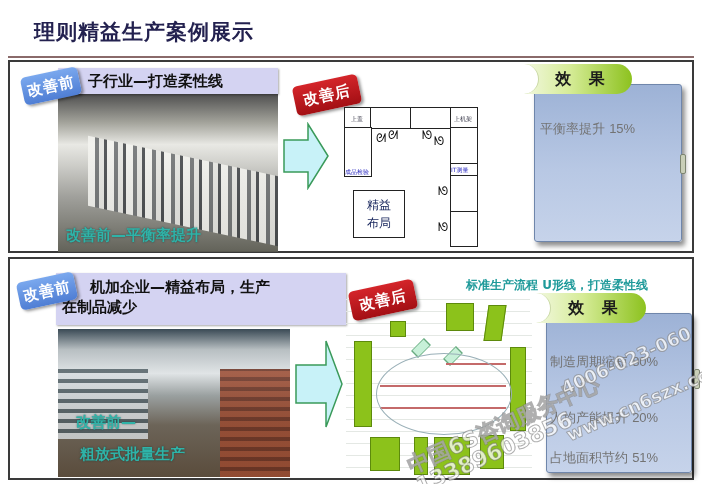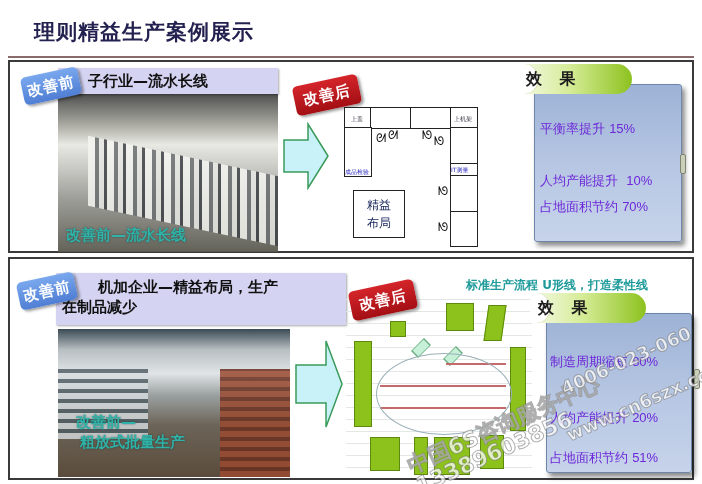--- a/index.html
+++ b/index.html
@@ -59,21 +59,21 @@
   }
 
   
   .case-bar {
     position: absolute; background: #d4d3f2; color: #111;
     font-weight: bold; font-size: 15px; line-height: 20px;
     box-shadow: 1px 1px 2px rgba(0,0,0,0.35);
   }
   .case-bar.b1 { left: 48px; top: 6px; width: 220px; height: 26px; padding: 3px 0 0 30px; }
   .case-bar.b2 { left: 46px; top: 14px; width: 290px; height: 52px; padding: 4px 0 0 6px; }
-  .case-bar.b2 .l1 { padding-left: 36px; display:block; }
+  .case-bar.b2 .l1 { padding-left: 28px; display:block; }
 
   
   .stamp {
     position: absolute; color: #fff; font-size: 15px; font-weight: bold;
     text-align: center; border-radius: 5px; transform: rotate(-12deg);
     box-shadow: 2px 2px 3px rgba(0,0,0,0.4);
     letter-spacing: 1px;
   }
   .stamp.before { background: linear-gradient(180deg,#7aa8ee,#4f7ed4); width: 58px; height: 28px; line-height: 28px; }
   .stamp.after { background: linear-gradient(180deg,#d4252a,#a30f14); width: 66px; height: 30px; line-height: 30px; }
@@ -105,29 +105,29 @@
   .result {
     position: absolute; background: linear-gradient(180deg,#9db2d6 0%,#b8c8e4 55%,#c6d3ea 100%);
     border: 1px solid #6f86ab;
     box-shadow: 3px 4px 5px rgba(0,0,0,0.45);
     border-radius: 3px;
   }
   .result-tab {
     position: absolute; height: 30px;
     background: linear-gradient(90deg,#f5f9e8 0%,#d6ec98 45%,#8dc21f 100%);
     border-radius: 0 18px 18px 0;
-    font-size: 16px; font-weight: bold; color: #1b1b1b; line-height: 30px;
+    font-size: 16px; font-weight: bold; color: #1b1b1b; text-align: center; line-height: 30px;
     letter-spacing: 6px;
   }
   .result-tab::before {
     content: ""; position: absolute; left: 0; top: 0; width: 20px; height: 30px;
     background: #fff; border-radius: 0 15px 15px 0; border-right: 1px solid #c9d8a4;
   }
   .result-row {
-    position: absolute; font-size: 13px; color: #6d28d9; white-space: nowrap;
+    position: absolute; font-size: 13px; color: #737373; white-space: nowrap;
   }
   .result-row .v { font-family: "Liberation Sans", sans-serif; font-size: 13px; }
   .knob { position: absolute; width: 6px; height: 20px; background: #c9cfb8; border: 1px solid #7d8570; border-radius: 2px; }
 
   .watermark {
     position: absolute; color: rgba(255,255,255,0.75);
     -webkit-text-stroke: 1px rgba(110,110,110,0.55);
     font-size: 22px; font-weight: bold; transform: rotate(-24deg); white-space: nowrap;
     pointer-events: none;
   }
@@ -135,24 +135,24 @@
 </head>
 <body>
 
 <div class="title">理则精益生产案例展示</div>
 <div class="title-rule"></div>
 
 <div class="panel top">
 
   <div class="photo p1">
     <div class="workers"></div>
-    <div class="photo-caption" style="left:8px; top:132px;">改善前—流水长线</div>
-  </div>
-
-  <div class="case-bar b1">子行业—流水长线</div>
+    <div class="photo-caption" style="left:8px; top:132px;">改善前—平衡率提升</div>
+  </div>
+
+  <div class="case-bar b1">子行业—打造柔性线</div>
   <div class="stamp before" style="left:12px; top:10px;">改善前</div>
 
   <svg class="arrow" style="left:272px; top:60px;" width="50" height="68" viewBox="0 0 50 68">
     <polygon points="2,18 26,18 26,2 46,34 26,66 26,50 2,50" fill="#c8f2f8" stroke="#3a9a5a" stroke-width="1.5"></polygon>
   </svg>
 
   <div class="stamp after" style="left:284px; top:18px;">改善后</div>
 
   <div>
     <div class="ucell" style="left:334px; top:45px; width:28px; height:22px;"></div>
@@ -176,32 +176,30 @@
     <div class="operator" style="left:424px; top:72px;">ᘚ</div>
     <div class="operator" style="left:428px; top:122px;">ᘚ</div>
     <div class="operator" style="left:428px; top:158px;">ᘚ</div>
   </div>
 
   <div class="result" style="left:524px; top:22px; width:148px; height:158px;"></div>
   <div class="result-tab" style="left:508px; top:2px; width:114px;">
     <span style="position:relative; left:8px;">效 果</span>
   </div>
   <div class="result-row" style="left:530px; top:58px;"><span>平衡率提升</span>&nbsp;<span class="v">15%</span></div>
-  <div class="result-row" style="left:530px; top:110px;"><span>人均产能提升</span>&nbsp;&nbsp;<span class="v">10%</span></div>
-  <div class="result-row" style="left:530px; top:136px;"><span>占地面积节约</span>&nbsp;<span class="v">70%</span></div>
   <div class="knob" style="left:670px; top:92px;"></div>
 </div>
 
 <div class="panel bot">
 
   <div class="photo p2">
     <div class="left-machines"></div>
     <div class="right-stack"></div>
     <div class="photo-caption" style="left:18px; top:84px;">改善前—</div>
-    <div class="photo-caption" style="left:22px; top:104px;">粗放式批量生产</div>
+    <div class="photo-caption" style="left:22px; top:116px;">粗放式批量生产</div>
   </div>
 
   <div class="case-bar b2">
     <span class="l1">机加企业—精益布局，生产</span>
     <span>在制品减少</span>
   </div>
   <div class="stamp before" style="left:8px; top:18px;">改善前</div>
 
   <svg class="arrow" style="left:284px; top:80px;" width="52" height="90" viewBox="0 0 52 90">
     <polygon points="2,26 32,26 32,2 48,45 32,88 32,64 2,64" fill="#c8f2f8" stroke="#3a9a5a" stroke-width="1.5"></polygon>

